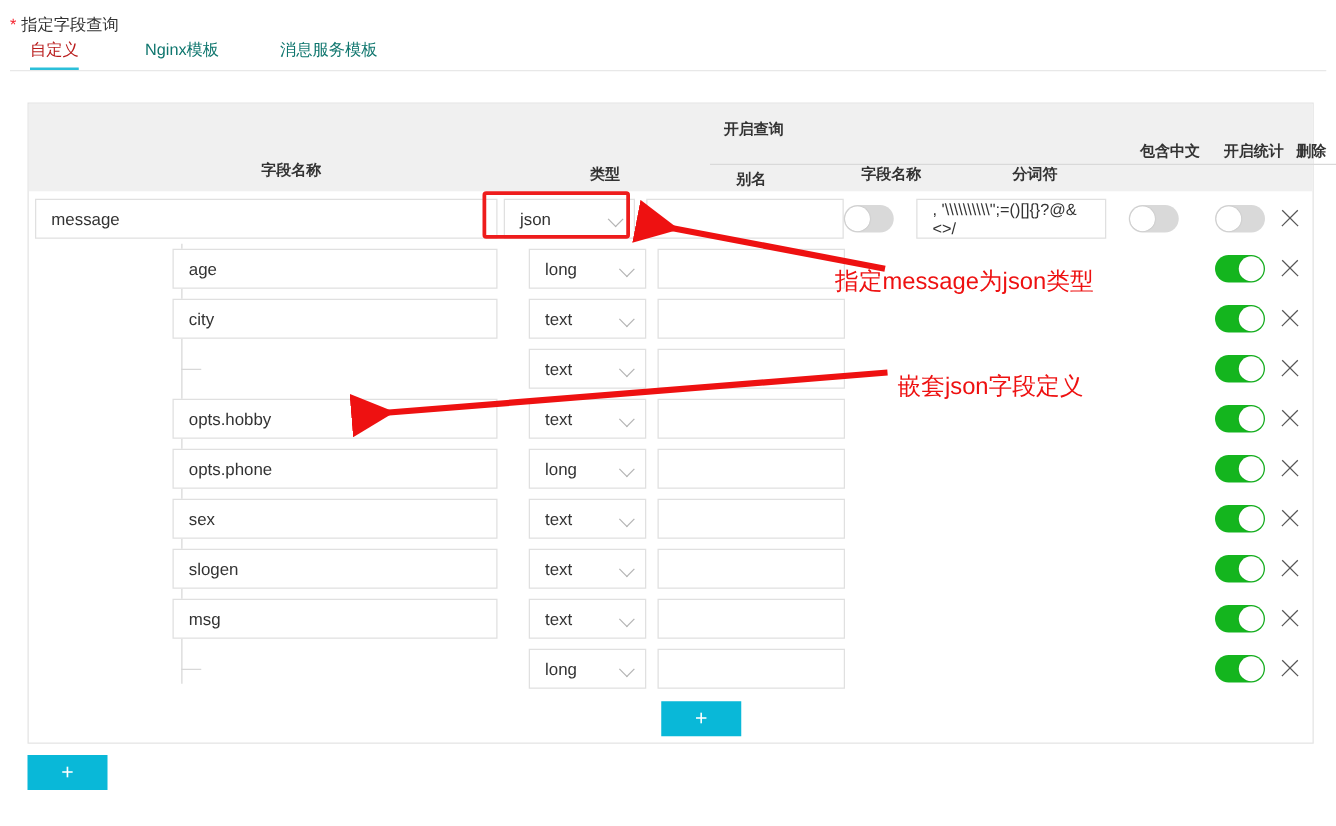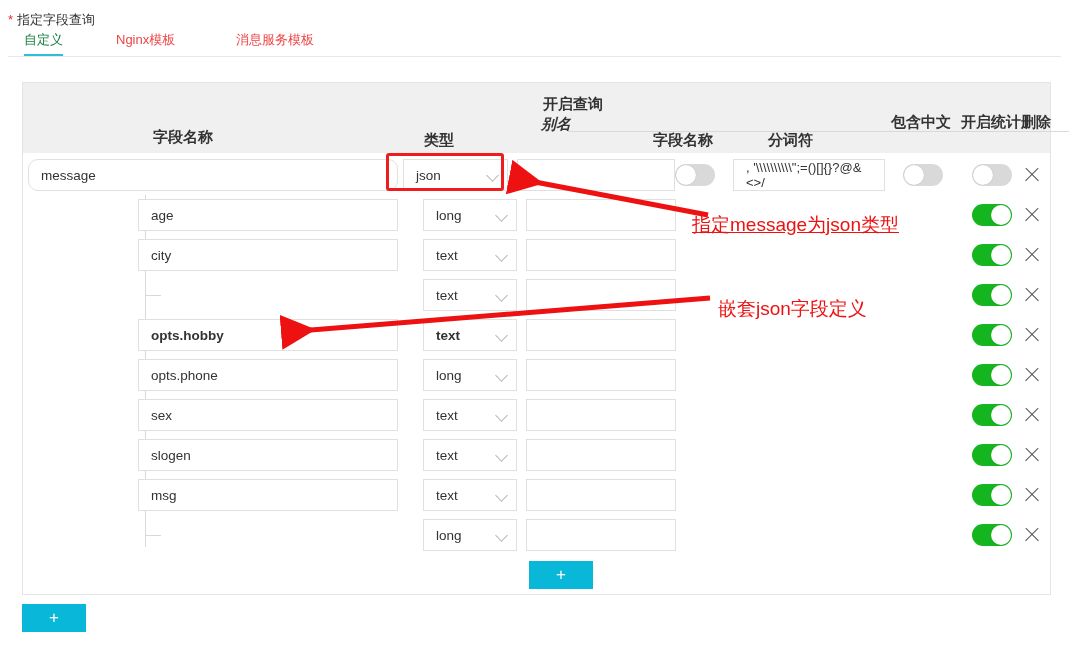--- a/index.html
+++ b/index.html
@@ -21,56 +21,56 @@
 
   
   .tabs {
     position: absolute; left: 0; top: 31px; width: 1069px; height: 26px;
   }
   .tabs-underline {
     position: absolute; left: 8px; top: 25px; width: 1053px; height: 1px;
     background: #e8e8e8;
   }
   .tab {
-    position: absolute; top: 0; font-size: 13px; color: #ef4444;
+    position: absolute; top: 0; font-size: 13px; color: #0f766e;
     white-space: nowrap; cursor: pointer; padding-bottom: 6px;
   }
-  .tab.active { color: #15803d; text-align: center; }
+  .tab.active { color: #b91c1c; text-align: center; }
   .tab .tab-bar {
     position: absolute; left: 0; right: 0; bottom: -1px; height: 2px;
     background: #2BBFD9;
   }
   .tab0 { left: 24px; }
   .tab1 { left: 116px; }
-  .tab2 { left: 236px; }
+  .tab2 { left: 224px; }
 
   
   .panel {
     position: absolute; left: 22px; top: 82px;
     width: 1029px; height: 513px;
     border: 1px solid #e4e4e4; background: #fff;
   }
 
   
   .thead {
     position: absolute; left: 0; top: 0; width: 1027px; height: 70px;
     background: #f0f0f0;
   }
   .th {
-    position: absolute; font-size: 15px; color: #333; font-weight: bold;
-    white-space: nowrap; 
+    position: absolute; font-size: 12px; color: #333; font-weight: bold;
+    white-space: nowrap; text-align: center;
   }
   .th-fieldname { left: 130px; top: 31px; width: 160px; margin-top: 14px; }
   .th-group     { left: 520px; top: 12px; width: 120px; }
   .group-rule {
     position: absolute; left: 545px; top: 48px; width: 650px; height: 1px;
     background: #d9d9d9;
   }
   .th-type      { left: 401px;  top: 48px; width: 120px; }
-  .th-alias     { left: 518px;  top: 32px; width: 120px; font-style: italic; }
+  .th-alias     { left: 518px;  top: 52px; width: 120px; }
   .th-case      { left: 630px;  top: 48px; width: 120px; }
   .th-token     { left: 745px;  top: 48px; width: 120px; }
   .th-zh        { left: 868px;  top: 30px; width: 90px; }
   .th-stat      { left: 938px;  top: 30px; width: 84px; }
   .th-del       { left: 998px;  top: 30px; width: 56px; }
 
   
   .row { position: absolute; left: 0; width: 1027px; height: 40px; }
 
   .cell-input {
@@ -187,21 +187,21 @@
       <div class="th th-type">类型</div>
       <div class="th th-alias">别名</div>
       <div class="th th-case">字段名称</div>
       <div class="th th-token">分词符</div>
       <div class="th th-zh">包含中文</div>
       <div class="th th-stat">开启统计</div>
       <div class="th th-del">删除</div>
     </div>
 
     <div class="row" style="top:72px;">
-      <div class="cell-input" style="left:5px; top:4px; width:370px;border-radius:10px;">message</div>
+      <div class="cell-input" style="left:5px; top:4px; width:370px;">message</div>
 
       <div class="sel" style="left:380px; top:4px; width:105px;">
         <span class="sel-val">json</span>
         <span class="chev"></span>
       </div>
 
       <div class="cell-input" style="left:494px; top:4px; width:158px;"></div>
 
       <div class="toggle" style="left:652px; top:9px;">
         <span class="knob"></span>
@@ -255,21 +255,21 @@
             <span class="sel-val">text</span>
             <span class="chev"></span>
           </div>
           <div class="cell-input" style="left:503px; top:4px; width:150px;"></div>
           <div class="toggle on" style="left:949px; top:9px;">
             <span class="knob"></span>
           </div>
           <div class="xbtn" style="left:1000px; top:11px;"></div>
         </div>
         <div class="tree-h" style="top: 252px;"></div>
-        <div class="row" style="top: 232px; font-weight: bold;">
+        <div class="row" style="top: 232px;">
           <div class="cell-input" style="left:115px; top:4px; width:260px;">opts.hobby</div>
           <div class="sel" style="left:400px; top:4px; width:94px;">
             <span class="sel-val">text</span>
             <span class="chev"></span>
           </div>
           <div class="cell-input" style="left:503px; top:4px; width:150px;"></div>
           <div class="toggle on" style="left:949px; top:9px;">
             <span class="knob"></span>
           </div>
           <div class="xbtn" style="left:1000px; top:11px;"></div>
@@ -340,21 +340,21 @@
         </div>
       </div>
 
     <button class="btn-add" style="left:506px; top:478px;">+</button>
   </div>
 
   <button class="btn-add" style="left:22px; top:604px;">+</button>
 
   <div class="hl-box" style="left:386px; top:153px; width:118px; height:38px;"></div>
 
-  <div class="anno" style="left:692px; top:212px;text-decoration:underline;">指定message为json类型</div>
+  <div class="anno" style="left:668px; top:212px;">指定message为json类型</div>
   <div class="anno" style="left:718px; top:296px;">嵌套json字段定义</div>
 
   <svg class="arrow" style="left:490px; top:160px;" width="230" height="70">
     <defs>
       <marker id="ah1" markerWidth="7" markerHeight="7" refX="6" refY="3.5" orient="auto">
         <polygon points="7,0 7,7 0,3.5" fill="#ee1111"></polygon>
       </marker>
     </defs>
     <line x1="218" y1="55" x2="24" y2="18" stroke="#ee1111" stroke-width="5" marker-end="url(#ah1)"></line>
   </svg>

